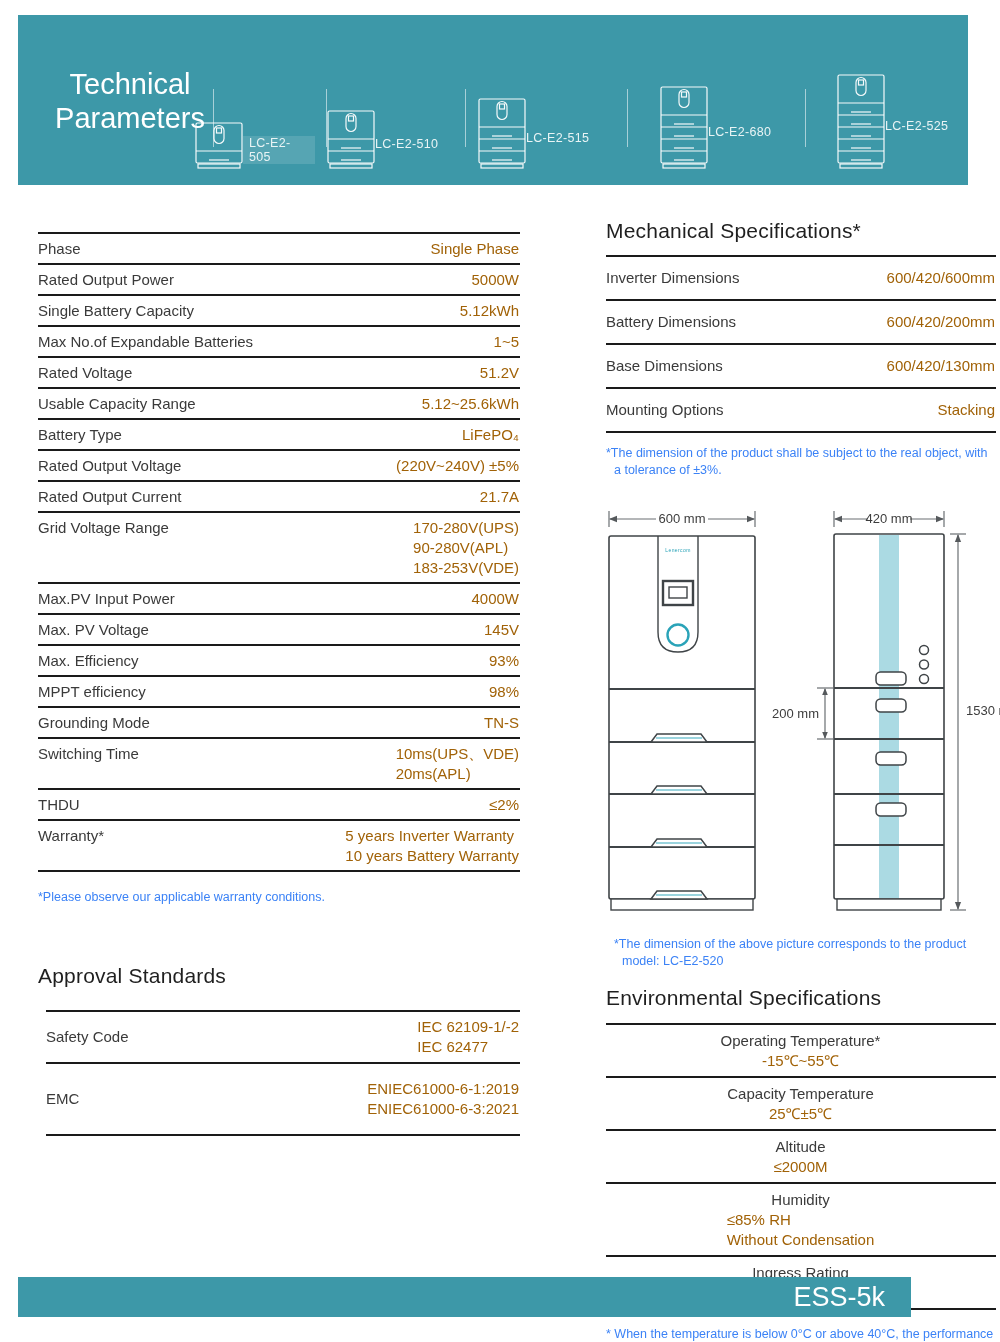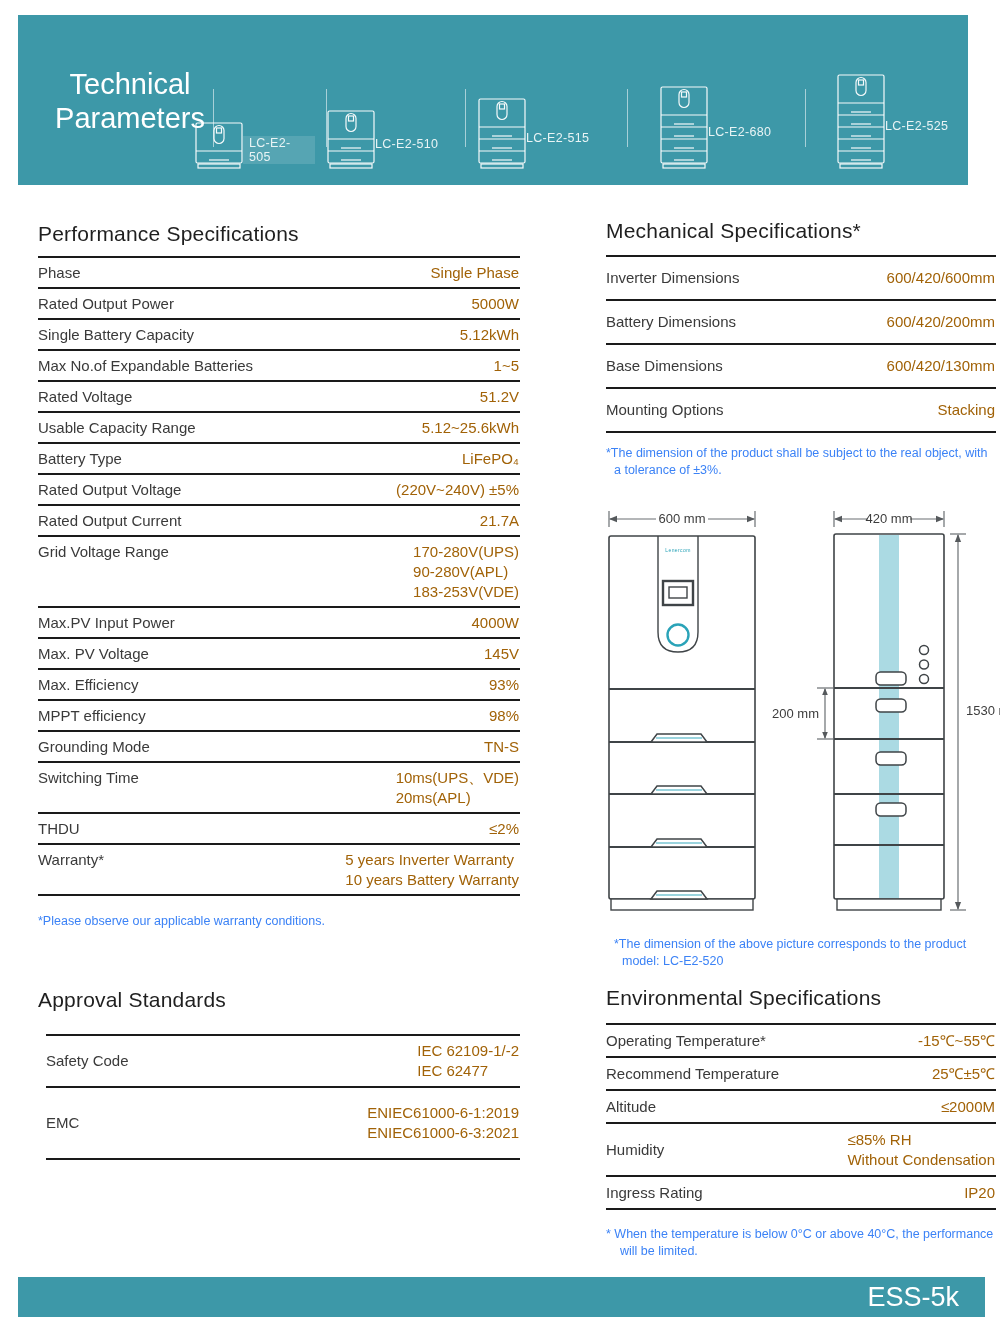--- a/index.html
+++ b/index.html
@@ -23,38 +23,38 @@
   .spec{border-top:2px solid #1a1a1a;}
   .row{display:flex;justify-content:space-between;align-items:center;
        border-bottom:2px solid #1a1a1a;padding:4.5px 1px 4.5px 0;}
   .cell-l{font-size:15px;color:#3a3a3a;line-height:20px;}
   .cell-v{font-size:15px;color:#a16207;line-height:20px;text-align:left;white-space:pre-line;}
 
   .perf{margin-top:10px;}
   .mech{margin-top:12px;}
   .mech .row{padding:11px 1px 11px 0;gap:36px;}
   .env{margin-top:13px;}
-  .env .row{padding:5.5px 1px 5.5px 0;}
+  .env .row{padding:5.5px 1px 5.5px 0;flex-direction:column;}
   .approval{margin-top:22px;margin-left:8px;}
   .approval .row{padding:5px 1px 5px 0;}
   .approval .row.tall{padding:15px 1px 15px 0;}
   .apprv-title{margin-top:58px;}
   .env-title{margin-top:16px;}
 
   .footnote{font-size:12.5px;color:#3b82f6;line-height:17px;}
   .fn-perf{margin-top:17px;}
   .fn-mech{margin-top:12px;padding-left:8px;text-indent:-8px;}
   .fn-diag{margin-top:14px;padding-left:16px;text-indent:-8px;}
   .fn-env{margin-top:16px;padding-left:14px;text-indent:-14px;}
 
   .diagram{margin-top:28px;height:415px;}
   .diagram svg{display:block;overflow:visible;}
 
   
-  .footer{position:absolute;left:18px;top:1277px;width:967px;height:40px;background:#3d98a8;
+  .footer{position:absolute;left:18px;top:1277px;width:893px;height:40px;background:#3d98a8;
           color:#fff;font-size:27px;line-height:40px;text-align:right;padding-right:26px;box-sizing:border-box;}
 </style>
 </head>
 <body>
 
 <div class="page">
 
   <div class="banner">
     <div class="banner-title" style="white-space:pre-line;">Technical
 Parameters</div>
@@ -136,21 +136,20 @@
             <line x1="14" y1="74" x2="34" y2="74"></line>
             <line x1="1" y1="77" x2="47" y2="77"></line>
             <line x1="14" y1="86" x2="34" y2="86"></line>
             <rect x="3" y="90" width="42" height="4"></rect>
           </svg></span>
       <span class="p-label">LC-E2-525</span>
     </div>
   </div>
 
   <div class="col-left">
-    <h2>Performance Specifications</h2>
 
     <div class="spec perf">
       <div class="row">
           <span class="cell-l">Phase</span>
           <span class="cell-v">Single Phase</span>
         </div>
       <div class="row">
           <span class="cell-l">Rated Output Power</span>
           <span class="cell-v">5000W</span>
         </div>
@@ -352,21 +351,21 @@
     </div>
     <div class="footnote fn-diag">*The dimension of the above picture corresponds to the product model: LC-E2-520</div>
 
     <h2 class="env-title">Environmental Specifications</h2>
     <div class="spec env">
       <div class="row">
           <span class="cell-l">Operating Temperature*</span>
           <span class="cell-v">-15℃~55℃</span>
         </div>
       <div class="row">
-          <span class="cell-l">Recommend Temperature</span>
+          <span class="cell-l">Capacity Temperature</span>
           <span class="cell-v">25℃±5℃</span>
         </div>
       <div class="row">
           <span class="cell-l">Altitude</span>
           <span class="cell-v">≤2000M</span>
         </div>
       <div class="row">
           <span class="cell-l">Humidity</span>
           <span class="cell-v">≤85% RH
 Without Condensation</span>

